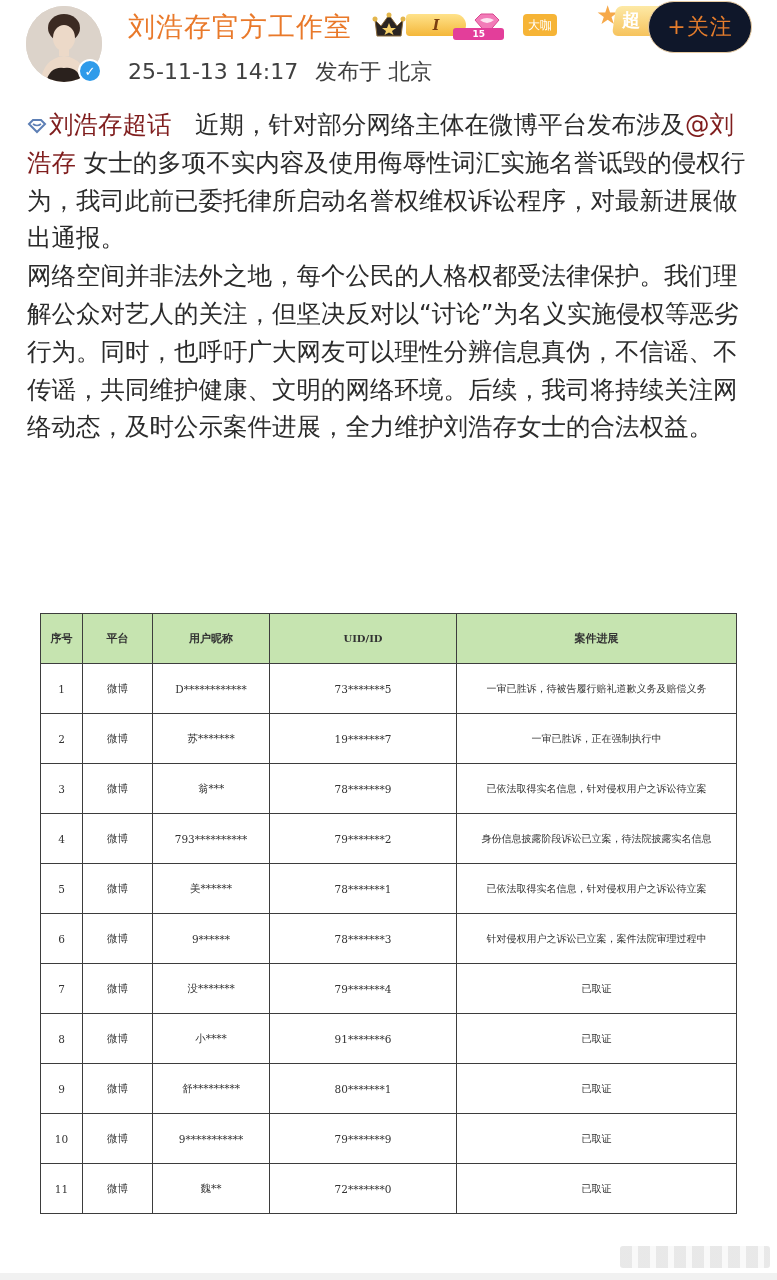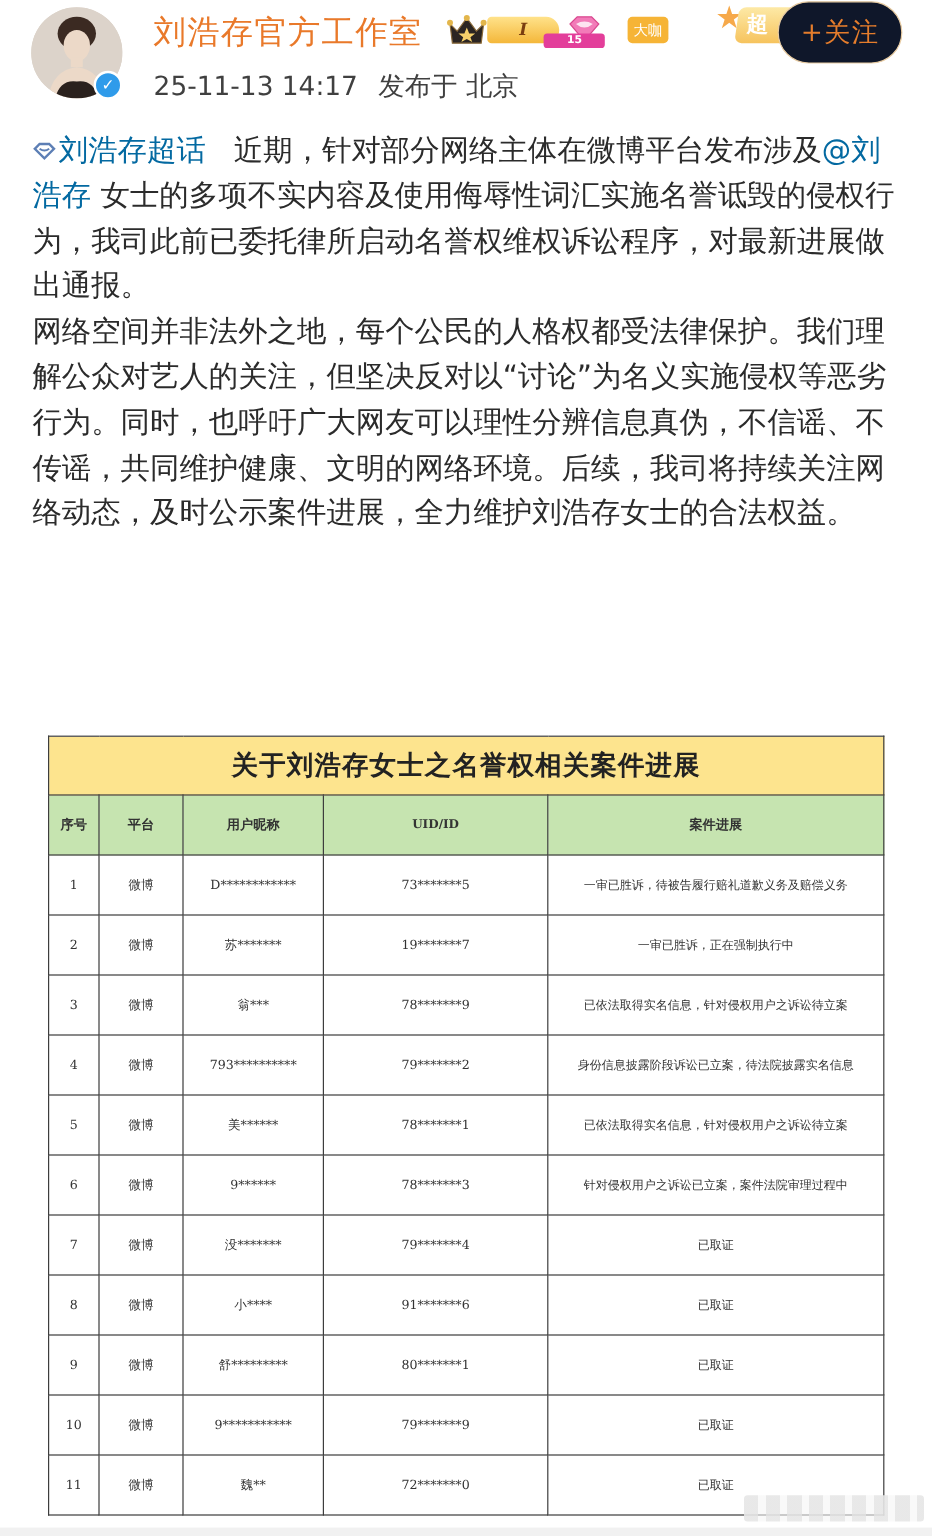--- a/index.html
+++ b/index.html
@@ -33,21 +33,21 @@
   .super-tag .tag-body { position: absolute; left: 18px; top: 4px; width: 52px; height: 30px; background: linear-gradient(#fde9a6, #f6c35d);
     border-radius: 6px; transform: skewX(-8deg); }
   .super-tag .tag-text { position: absolute; left: 26px; top: 6px; color: #fff; font-size: 18px; font-weight: bold; }
   .super-tag .star { position: absolute; left: 0; top: -2px; color: #f6a94a; font-size: 26px; }
   .follow-btn { position: absolute; left: 648px; top: 1px; width: 104px; height: 52px; border: 1.5px solid #e7cba2;
     border-radius: 26px; background: #0f172a; color: #e57d2c; font-size: 22px; display: flex; align-items: center;
     justify-content: center; letter-spacing: 1px; }
 
   .post-text { position: absolute; left: 27px; top: 106px; width: 720px; font-size: 24.5px; line-height: 37.8px; color: #2b2b2b; }
   .post-text p { margin: 0; }
-  .link { color: #0369a1; }
+  .link { color: #7f1d1d; }
   .topic-icon { display: inline-block; width: 20px; height: 16px; vertical-align: -1px; margin-right: 2px; }
 
   .table-wrap { position: absolute; left: 40px; top: 613px; width: 696px; }
   table { width: 696px; border-collapse: collapse; table-layout: fixed; font-family: "DejaVu Serif", "Liberation Serif", serif; }
   td, th { border: 1.6px solid #3d3d3d; text-align: center; vertical-align: middle; color: #333; }
   .t-title { background: #fde48e; height: 49px; font-family: "DejaVu Sans", sans-serif; font-size: 22px; font-weight: bold; color: #222; letter-spacing: 1px; }
   .t-head th { background: #c6e4b0; height: 50px; font-size: 11px; font-weight: bold; font-family: "DejaVu Sans", sans-serif; }
   .t-head th.uid { font-family: "DejaVu Serif", serif; font-size: 10px; }
   .t-row td { height: 50px; font-size: 10.5px; background: #fff; }
   .t-row td.prog { font-family: Liberation Sans, sans-serif; font-size: 10px; }
@@ -122,23 +122,20 @@
 <div class="table-wrap">
   <table>
     <colgroup>
       <col style="width:42px">
         <col style="width:70px">
         <col style="width:117px">
         <col style="width:187px">
         <col style="width:280px">
     </colgroup>
     <thead>
-      <tr>
-          <td colspan="5" class="t-title">关于刘浩存女士之名誉权相关案件进展</td>
-        </tr>
       <tr class="t-head">
         <th>序号</th>
         <th>平台</th>
         <th>用户昵称</th>
         <th class="uid">UID/ID</th>
         <th>案件进展</th>
       </tr>
     </thead>
     <tbody id="tbody">
         <tr class="t-row">

